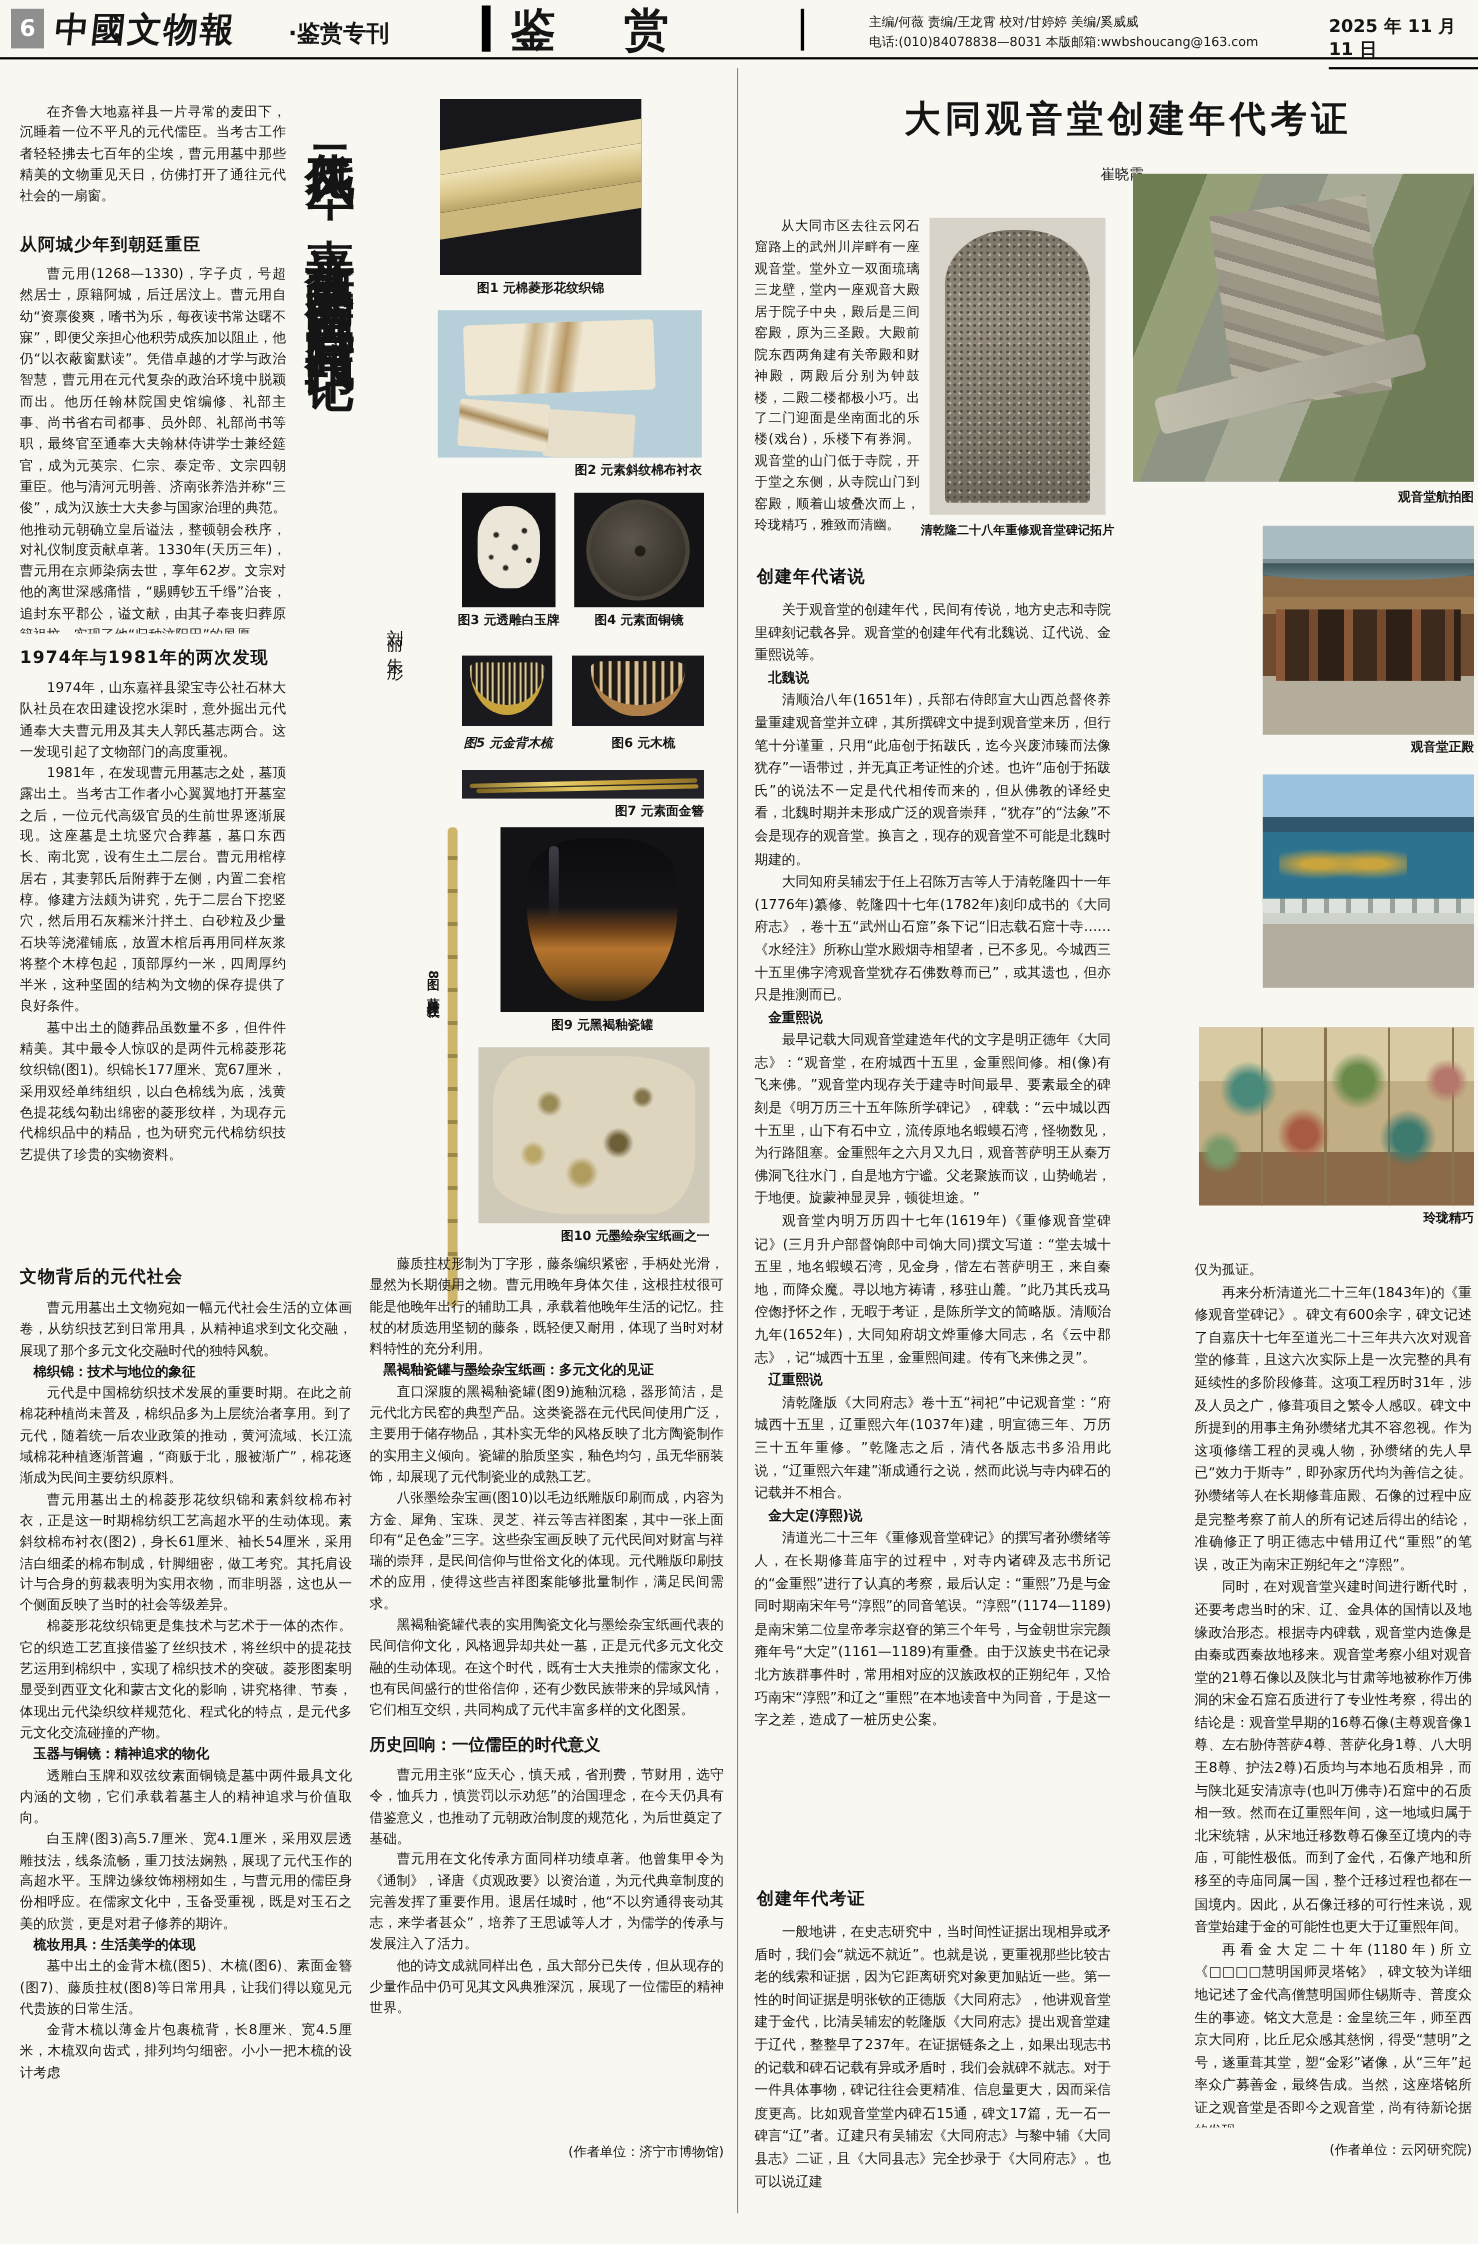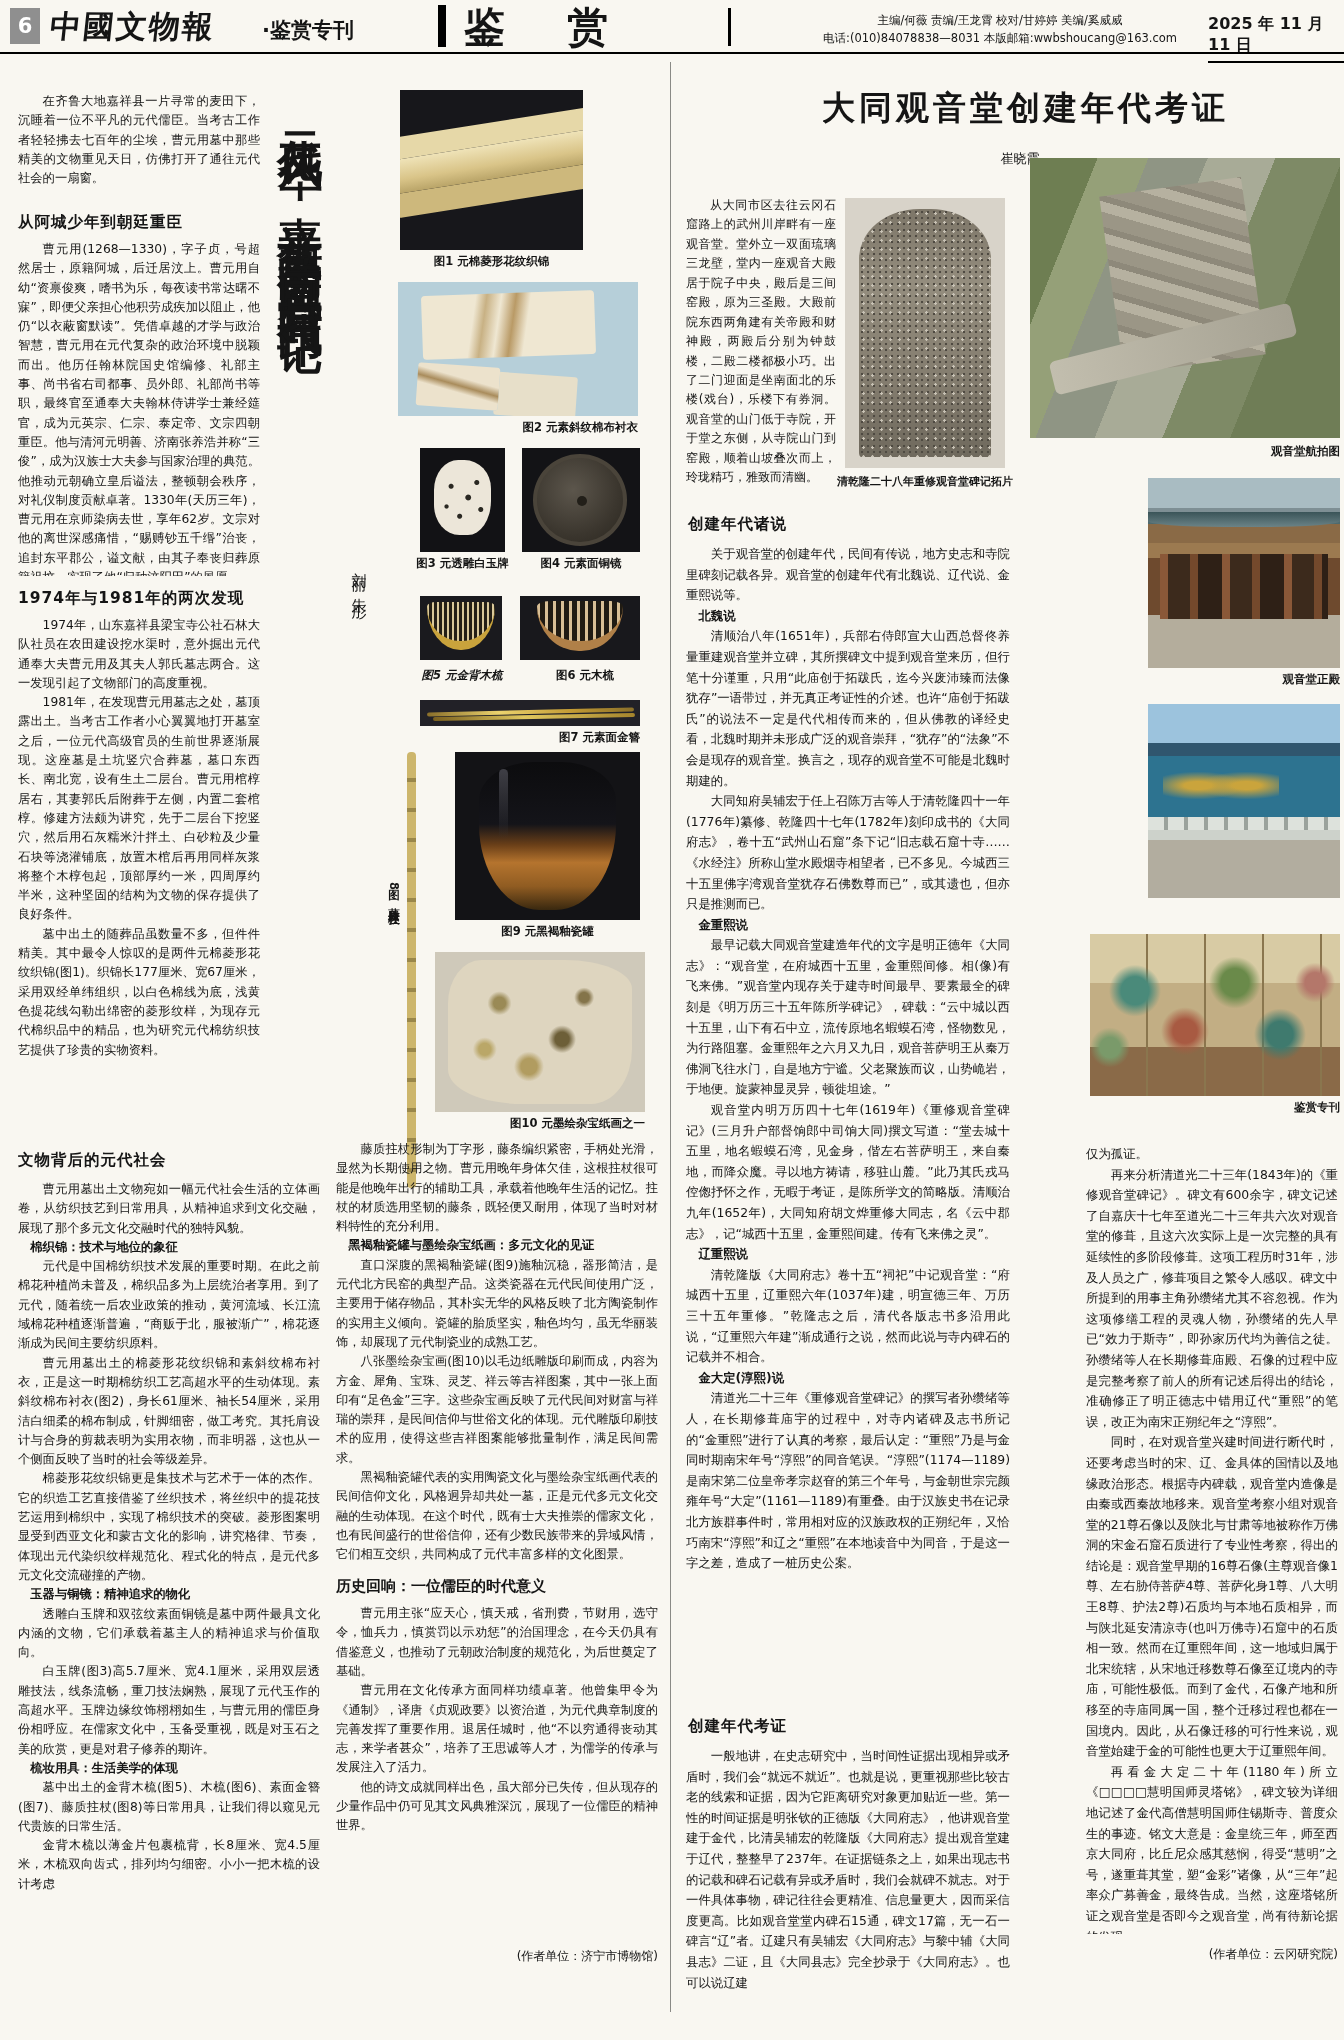--- a/index.html
+++ b/index.html
@@ -8,21 +8,21 @@
   .abs{position:absolute;}
   
   .pagenum{left:10px;top:8px;width:30px;height:36px;background:#8f8f8f;color:#fff;
            font-size:21px;font-weight:700;display:flex;align-items:center;justify-content:center;}
   .brand{left:50px;top:6px;font-family:"DejaVu Serif","Liberation Serif",serif;
          font-weight:900;font-size:31px;letter-spacing:2px;transform:skewX(-6deg);}
   .edition{left:262px;top:16px;font-size:21px;font-weight:700;}
   .bar-thick{left:438px;top:5px;width:8px;height:42px;background:#000;}
   .section-title{left:464px;top:0px;font-size:41px;font-weight:900;letter-spacing:24px;font-family:"DejaVu Serif",serif;}
   .bar-thin{left:728px;top:8px;width:3px;height:38px;background:#000;}
-  .staff{left:790px;top:11px;width:420px;font-size:11.5px;line-height:1.6;text-align:center;}
+  .staff{left:790px;top:11px;width:420px;font-size:11.5px;line-height:1.6;}
   .date{left:1208px;top:14px;font-size:16px;font-weight:600;border-bottom:2px solid #000;padding-bottom:5px;}
   .header-rule{left:0;top:52px;width:1344px;height:2px;background:#000;}
   .v-divider{left:670px;top:62px;width:1px;height:1950px;background:#8a8a86;}
   
   .tcol{position:absolute;text-align:justify;overflow:hidden;}
   .tcol p{margin:0;text-indent:2em;}
   .tcol p.noind{text-indent:0;}
   .body-l{font-size:12.3px;line-height:1.57;}
   .body-r{font-size:12.4px;line-height:1.66;}
   .h-sec{position:absolute;font-size:15.5px;font-weight:700;letter-spacing:1px;}
@@ -234,21 +234,21 @@
   <div class="ph" id="aerial" style="left:1030px;top:158px;width:310px;height:280px;"></div>
   <div class="cap capr" style="left:1190px;top:444px;width:150px;">观音堂航拍图</div>
 
   <div class="ph" id="hall" style="left:1148px;top:478px;width:192px;height:190px;"></div>
   <div class="cap capr" style="left:1190px;top:672px;width:150px;">观音堂正殿</div>
 
   <div class="ph" id="dragon" style="left:1148px;top:704px;width:192px;height:194px;"></div>
   <div class="cap capr" style="left:1190px;top:902px;width:150px;margin-top:40px;">明代三龙壁</div>
 
   <div class="ph" id="mural" style="left:1090px;top:934px;width:250px;height:162px;"></div>
-  <div class="cap capr" style="left:1190px;top:1100px;width:150px;">鉴赏专刊</div>
+  <div class="cap capr" style="left:1190px;top:1100px;width:150px;">玲珑精巧</div>
 
   <div class="h-sec" style="left:688px;top:514px;">创建年代诸说</div>
   <div class="tcol body-r" style="left:686px;top:544px;width:324px;height:1166px;">
     <p>关于观音堂的创建年代，民间有传说，地方史志和寺院里碑刻记载各异。观音堂的创建年代有北魏说、辽代说、金重熙说等。</p>
     <p class="sub" style="text-indent:1em;">北魏说</p>
     <p>清顺治八年(1651年)，兵部右侍郎宣大山西总督佟养量重建观音堂并立碑，其所撰碑文中提到观音堂来历，但行笔十分谨重，只用“此庙创于拓跋氏，迄今兴废沛臻而法像犹存”一语带过，并无真正考证性的介述。也许“庙创于拓跋氏”的说法不一定是代代相传而来的，但从佛教的译经史看，北魏时期并未形成广泛的观音崇拜，“犹存”的“法象”不会是现存的观音堂。换言之，现存的观音堂不可能是北魏时期建的。</p>
     <p>大同知府吴辅宏于任上召陈万吉等人于清乾隆四十一年(1776年)纂修、乾隆四十七年(1782年)刻印成书的《大同府志》，卷十五“武州山石窟”条下记“旧志载石窟十寺……《水经注》所称山堂水殿烟寺相望者，已不多见。今城西三十五里佛字湾观音堂犹存石佛数尊而已”，或其遗也，但亦只是推测而已。</p>
     <p class="sub" style="text-indent:1em;">金重熙说</p>
     <p>最早记载大同观音堂建造年代的文字是明正德年《大同志》：“观音堂，在府城西十五里，金重熙间修。相(像)有飞来佛。”观音堂内现存关于建寺时间最早、要素最全的碑刻是《明万历三十五年陈所学碑记》，碑载：“云中城以西十五里，山下有石中立，流传原地名蝦蟆石湾，怪物数见，为行路阻塞。金重熙年之六月又九日，观音菩萨明王从秦万佛洞飞往水门，自是地方宁谧。父老聚族而议，山势峗岩，于地便。旋蒙神显灵异，顿徙坦途。”</p>
     <p>观音堂内明万历四十七年(1619年)《重修观音堂碑记》(三月升户部督饷郎中司饷大同)撰文写道：“堂去城十五里，地名蝦蟆石湾，见金身，偕左右菩萨明王，来自秦地，而降众魔。寻以地方祷请，移驻山麓。”此乃其氏戎马倥偬抒怀之作，无暇于考证，是陈所学文的简略版。清顺治九年(1652年)，大同知府胡文烨重修大同志，名《云中郡志》，记“城西十五里，金重熙间建。传有飞来佛之灵”。</p>

